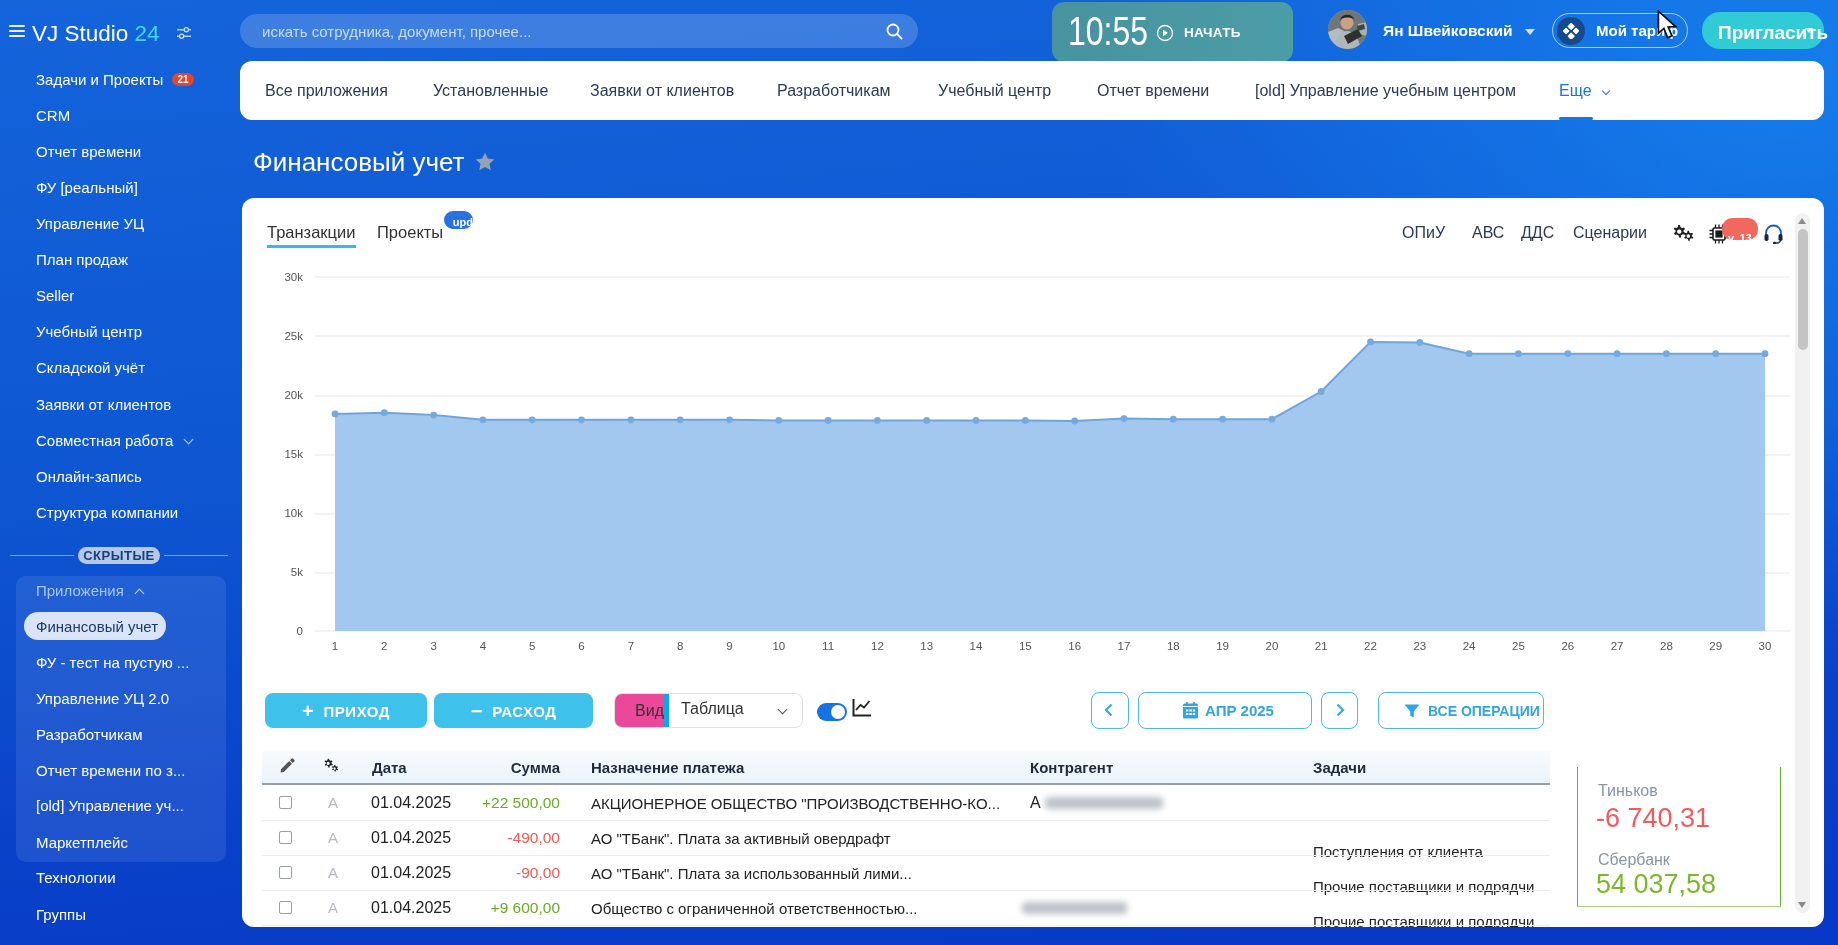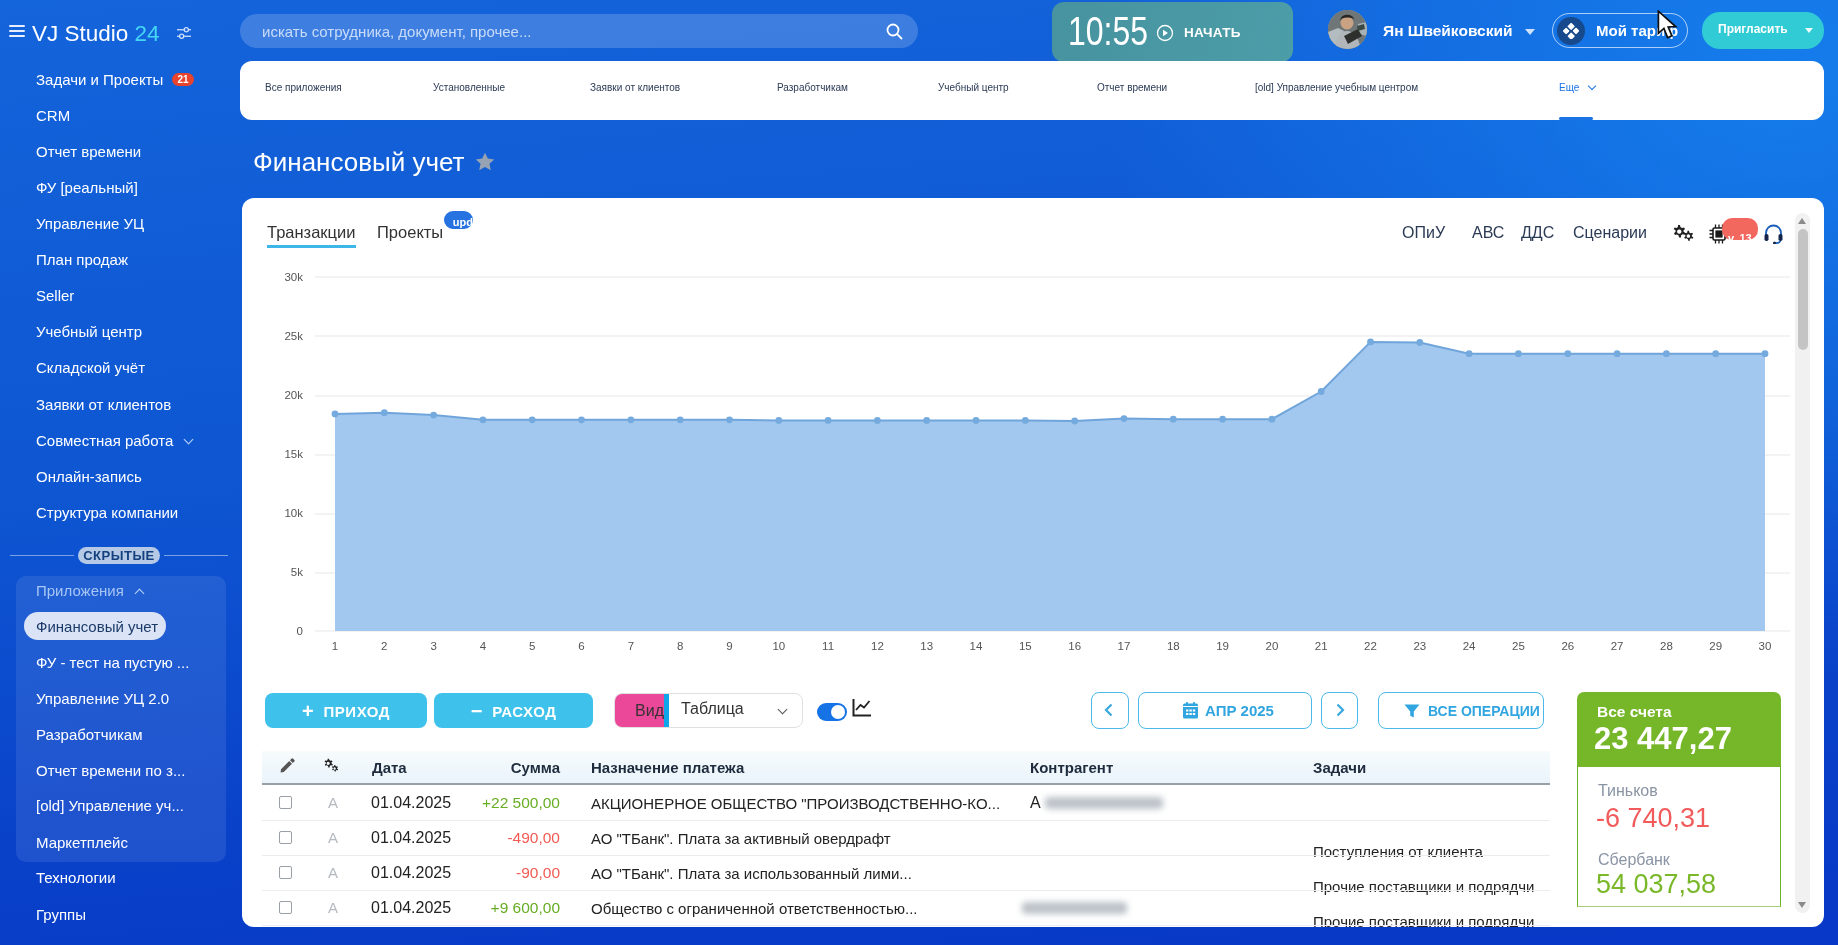--- a/index.html
+++ b/index.html
@@ -34,27 +34,27 @@
 #search .ph { position:absolute; left:22px; top:9px; color:rgba(235,243,255,0.8); font-size:15px; }
 #search svg { position:absolute; right:14px; top:8px; }
 #clock { position:absolute; left:1052px; top:2px; width:241px; height:60px; border-radius:12px; background:linear-gradient(100deg,#47939f,#4b9da8); color:#fff;}
 #clock .time { position:absolute; left:16px; top:7px; font-size:40px; letter-spacing:0px; font-weight:normal; transform:scaleX(0.80); transform-origin:left center;}
 #clock .start { position:absolute; left:132px; top:23px; font-size:13.5px; font-weight:bold; letter-spacing:0.3px;}
 #avatar { position:absolute; left:1328px; top:10px; width:39px; height:39px; border-radius:50%; overflow:hidden; background:#9aa3a8;}
 #uname { position:absolute; left:1383px; top:22px; color:#fff; font-size:15.5px; font-weight:bold; }
 #tariff { position:absolute; left:1552px; top:13px; width:136px; height:35px; border:1px solid rgba(255,255,255,0.65); border-radius:18px; }
 #tariff .circ { position:absolute; left:4px; top:3px; width:28px; height:28px; border-radius:50%; background:#174a8c; }
 #tariff .txt { position:absolute; left:43px; top:8px; color:#fff; font-size:15px; font-weight:bold; white-space:nowrap;}
-#invite { position:absolute; left:1702px; top:12px; width:122px; height:37px; background:#30cbd4; border-radius:18px; color:#fff; font-weight:bold; font-size:12px; text-align:left;}
+#invite { position:absolute; left:1702px; top:12px; width:122px; height:37px; background:#30cbd4; border-radius:18px; color:#fff; font-weight:bold; font-size:19px; text-align:left;}
 #invite span { position:absolute; left:16px; top:10px;}
 #cursor { position:absolute; left:1653px; top:10px; }
 
 
 #navbar { position:absolute; left:240px; top:61px; width:1584px; height:59px; background:#fff; border-radius:12px; }
-#navbar .item { position:absolute; top:21px; color:#2b3a55; font-size:10px; white-space:nowrap;text-align:center;}
+#navbar .item { position:absolute; top:21px; color:#2b3a55; font-size:16px; white-space:nowrap;text-align:center;}
 #navbar .more { color:#1b74e4; }
 #navbar .underline { position:absolute; left:1319px; top:56px; width:34px; height:3px; background:#1b74e4; border-radius:2px;}
 #navbar .mchev { display:inline-block; width:6px; height:6px; border-right:1.5px solid #1b74e4; border-bottom:1.5px solid #1b74e4; transform:rotate(45deg); position:relative; top:-2px; margin-left:7px;}
 
 
 #title { position:absolute; left:253px; top:147px; color:#fff; font-size:26px; }
 #title svg { position:relative; top:1px; margin-left:10px; }
 
 
 #card { position:absolute; left:242px; top:198px; width:1582px; height:729px; background:#fff; border-radius:12px; overflow:hidden; }
@@ -438,24 +438,20 @@
     <div class="cb"></div>
       <div class="a">A</div>
       <div class="dt">01.04.2025</div>
     <div class="sum sgreen">+9 600,00</div>
     <div class="desc">Общество с ограниченной ответственностью...</div>
     <div class="ctr" style="left:760px"><span class="blurred" style="width:105px"></span></div>
     <div class="art">Поступления от клиента</div>
   </div>
 
   <div id="gpanel">
-    <div class="ghead">
-      <div class="gh1">Все счета</div>
-      <div class="gh2">23 447,27</div>
-    </div>
     <div class="gbody">
       <div class="acc" style="top:15px">Тиньков</div>
       <div class="val" style="top:36px;color:#f15b5b">-6 740,31</div>
       <div class="acc" style="top:84px">Сбербанк</div>
       <div class="val" style="top:102px;color:#7ab829">54 037,58</div>
     </div>
   </div>
 
   <div id="sbar">
     <div class="arr" style="top:5px;border-bottom:6px solid #8a8a8a;"></div>

